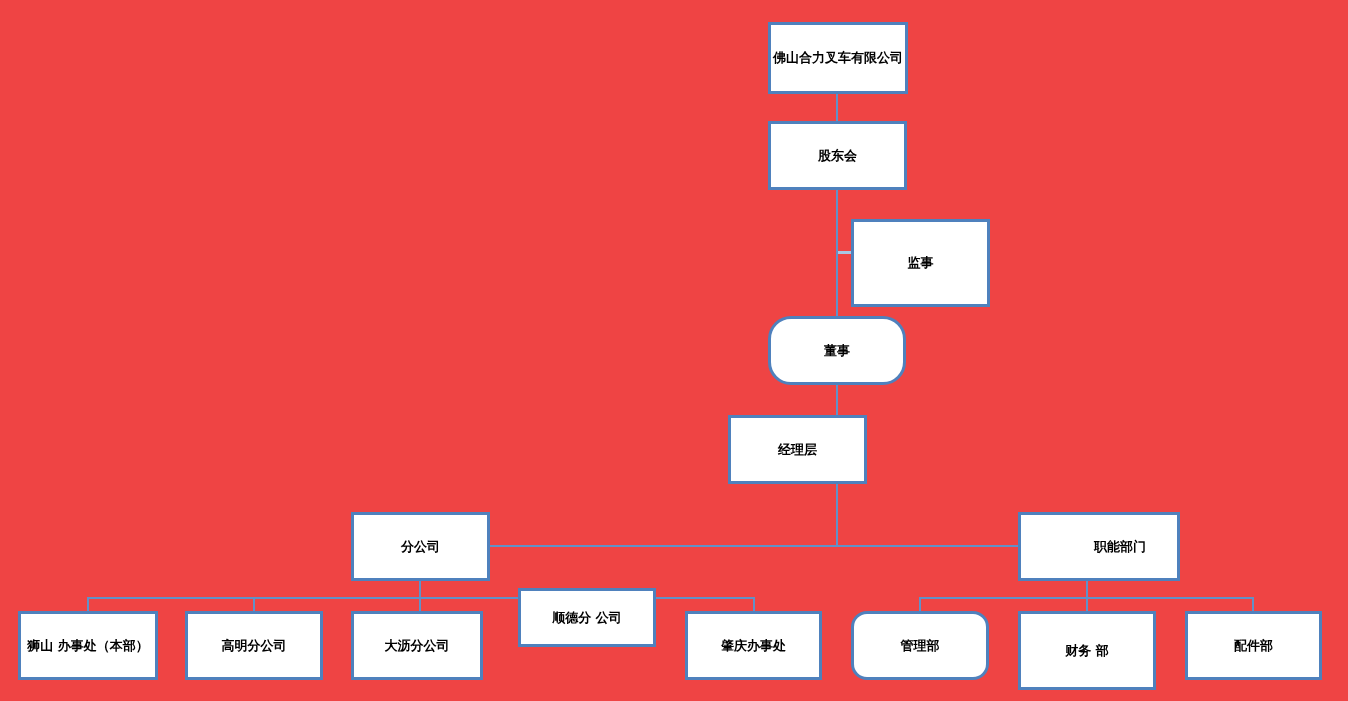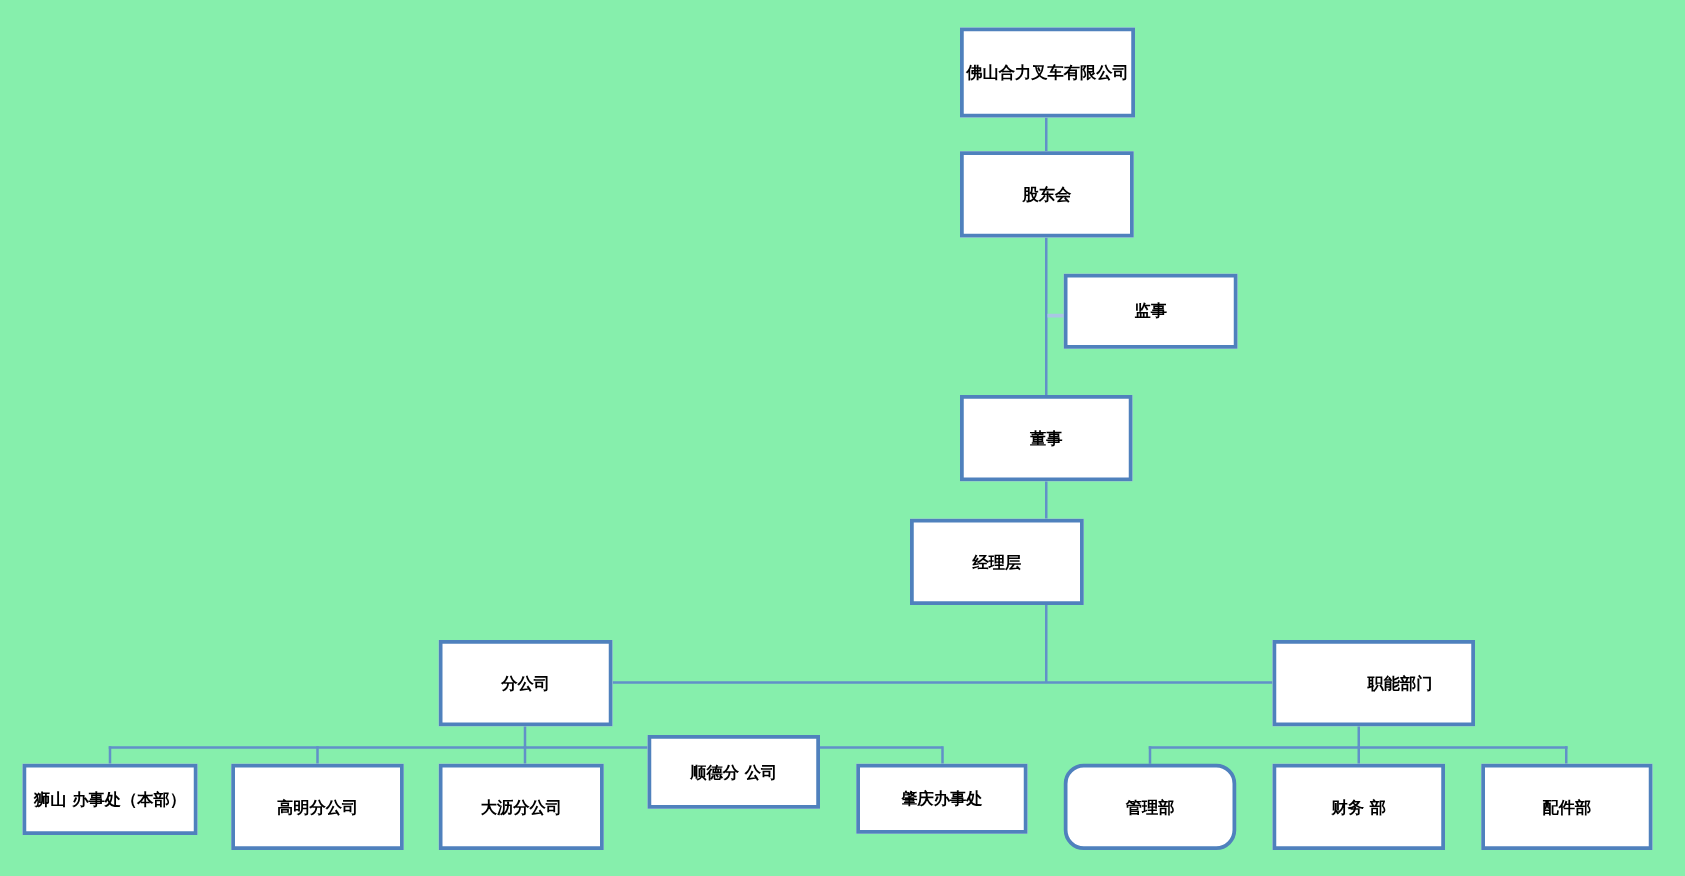--- a/index.html
+++ b/index.html
@@ -5,21 +5,21 @@
   html, body {
     margin: 0;
     padding: 0;
     background: #ffffff;
     font-family: "DejaVu Sans", "Liberation Sans", sans-serif;
   }
   #stage {
     position: relative;
     width: 1348px;
     height: 701px;
-    background: #86efac;
+    background: #ef4444;
     overflow: hidden;
   }
   .node {
     position: absolute;
     box-sizing: border-box;
     border: 3px solid #4f81bd;
     background: #ffffff;
     display: flex;
     align-items: center;
     justify-content: center;
@@ -66,28 +66,28 @@
   <div class="v" style="left:753px; top:597px; height:14px;"></div>
 
   <div class="v" style="left:1086px; top:581px; height:17px;"></div>
   <div class="h" style="left:919px;  top:597px; width:335px;"></div>
   <div class="v" style="left:919px;  top:597px; height:14px;"></div>
   <div class="v" style="left:1086px; top:597px; height:14px;"></div>
   <div class="v" style="left:1252px; top:597px; height:14px;"></div>
 
   <div class="node" style="left:768px; top:22px;  width:140px; height:72px;">佛山合力叉车有限公司</div>
   <div class="node" style="left:768px; top:121px; width:139px; height:69px;">股东会</div>
-  <div class="node" style="left:851px; top:219px; width:139px; height:60px;">监事</div>
-  <div class="node" style="left:768px; top:316px; width:138px; height:69px;">董事</div>
+  <div class="node" style="left:851px; top:219px; width:139px; height:88px;">监事</div>
+  <div class="node" style="left:768px; top:316px; width:138px; height:69px;border-radius:23px;">董事</div>
   <div class="node" style="left:728px; top:415px; width:139px; height:69px;">经理层</div>
   <div class="node" style="left:351px; top:512px; width:139px; height:69px;">分公司</div>
   <div class="node" style="left:1018px; top:512px; width:162px; height:69px;padding-left:44px;">职能部门</div>
 
-  <div class="node" style="left:18px;   top:611px; width:140px; height:57px;">狮山 办事处（本部）</div>
+  <div class="node" style="left:18px;   top:611px; width:140px; height:69px;">狮山 办事处（本部）</div>
   <div class="node" style="left:185px;  top:611px; width:138px; height:69px;text-align:center;">高明分公司</div>
   <div class="node" style="left:351px;  top:611px; width:132px; height:69px;">大沥分公司</div>
   <div class="node" style="left:518px;  top:588px; width:138px; height:59px;">顺德分 公司</div>
-  <div class="node" style="left:685px;  top:611px; width:137px; height:56px;">肇庆办事处</div>
+  <div class="node" style="left:685px;  top:611px; width:137px; height:69px;">肇庆办事处</div>
   <div class="node" style="left:851px;  top:611px; width:138px; height:69px;border-radius:16px;">管理部</div>
-  <div class="node" style="left:1018px; top:611px; width:138px; height:69px;">财务 部</div>
+  <div class="node" style="left:1018px; top:611px; width:138px; height:79px;">财务 部</div>
   <div class="node" style="left:1185px; top:611px; width:137px; height:69px;">配件部</div>
 
 </div>
 
 </body></html>

